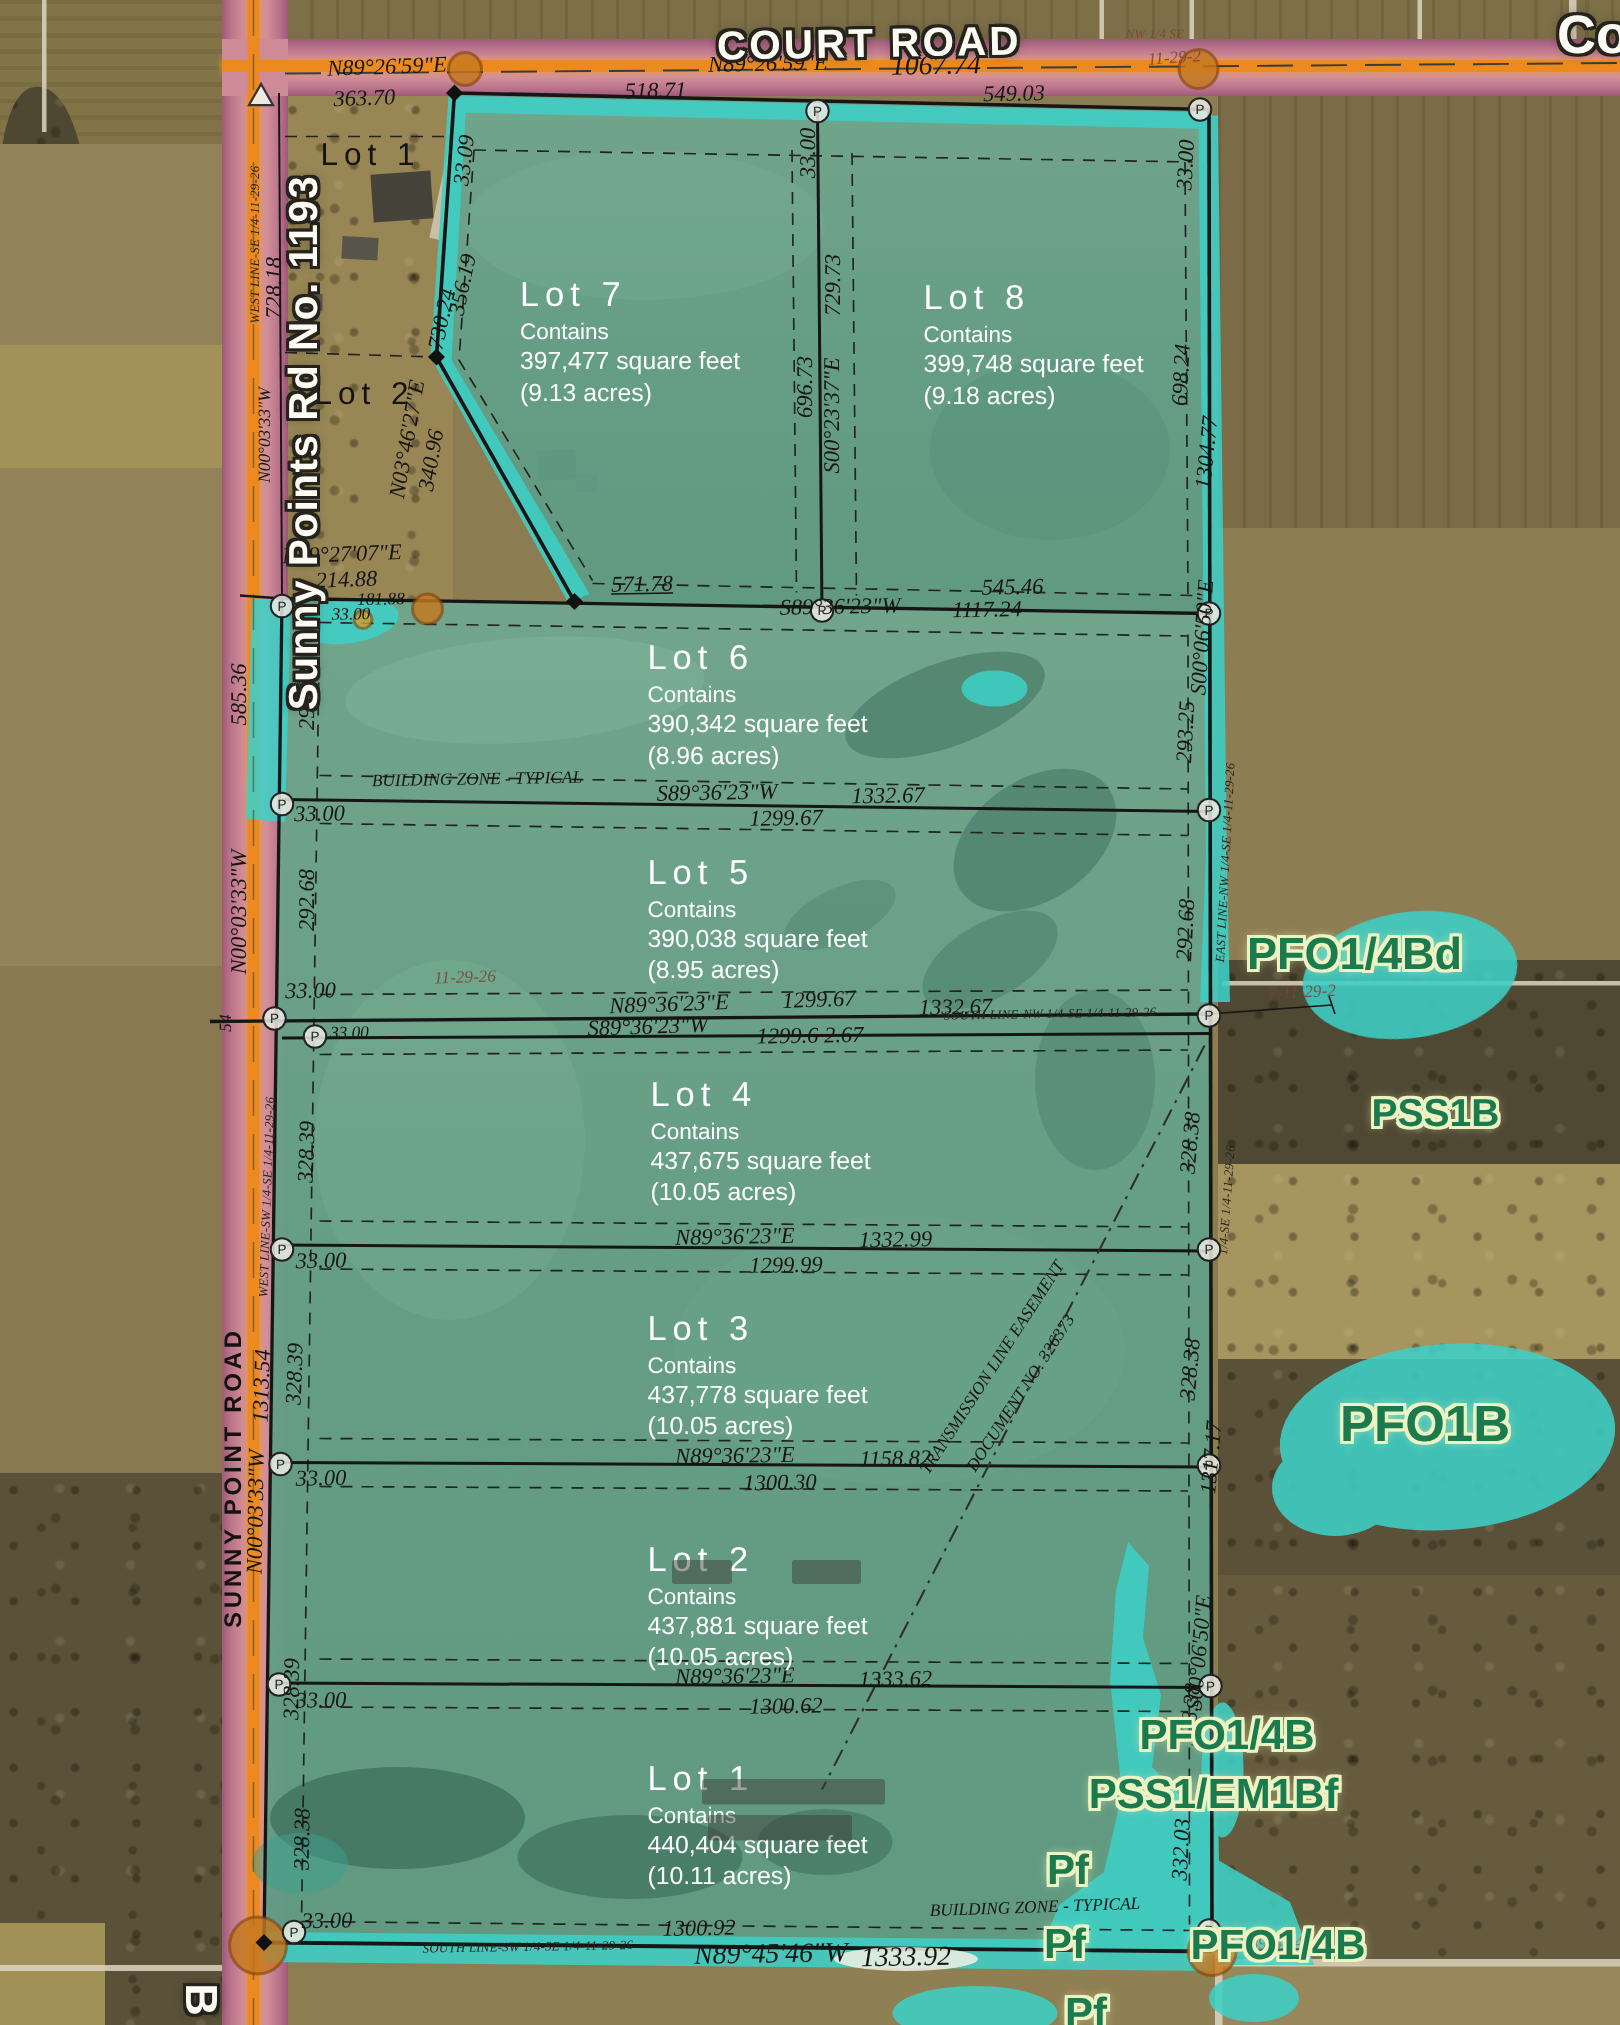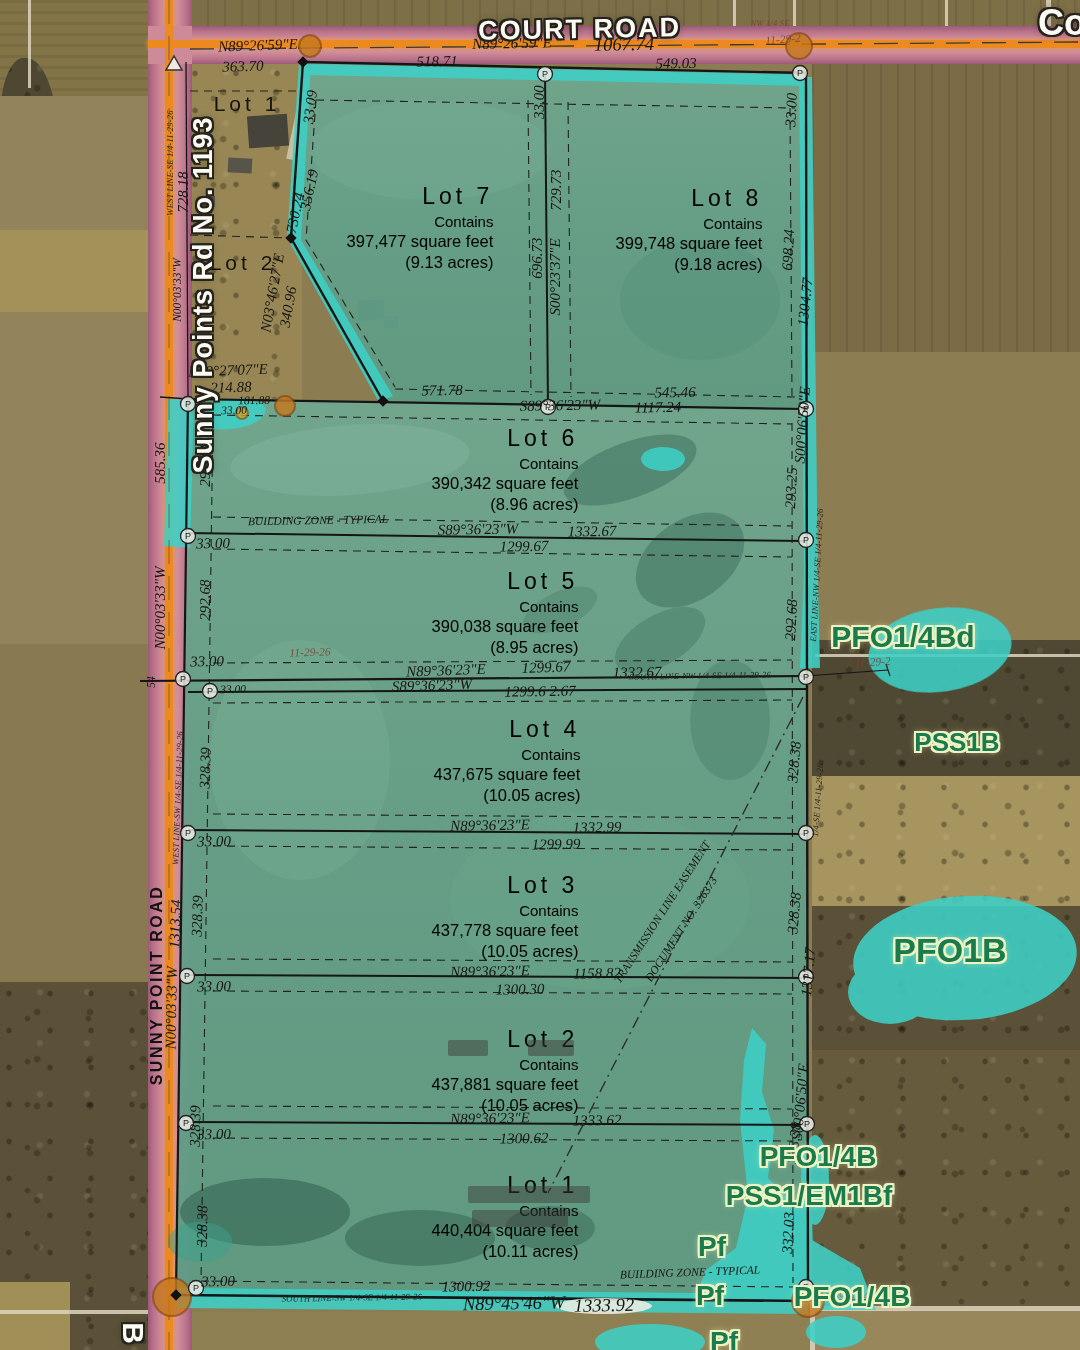--- a/index.html
+++ b/index.html
@@ -14,21 +14,21 @@
   svg.ovl{position:absolute;left:0;top:0;z-index:2;}
   .smudge{position:absolute;background:rgba(60,58,55,.48);z-index:5;border-radius:2px;}
   .wsmudge{position:absolute;background:rgba(242,239,228,.85);z-index:3;border-radius:50%;}
   #labels{position:absolute;left:0;top:0;width:100%;height:100%;z-index:4;}
   .svy{position:absolute;font:italic 15px/1.05 "Liberation Serif",serif;color:#171513;white-space:nowrap;transform:translate(-50%,-50%) rotate(var(--r,0deg));}
   .svy.s{font-size:11.5px;}
   .svy.t{font-size:8.5px;letter-spacing:.2px;color:#26231f;}
   .svy.l{font-size:18.5px;}
   .svy.f{color:#7c4434;opacity:.85;}
   .svy.rd{font-family:"Liberation Sans",sans-serif;font-style:normal;font-weight:700;font-size:16px;letter-spacing:2.5px;color:#14120f;}
-  .lotblk{position:absolute;z-index:4;transform:translate(-50%,0);text-align:right;color:#000000;white-space:nowrap;}
+  .lotblk{position:absolute;z-index:4;transform:translate(-50%,0);text-align:left;color:#ffffff;white-space:nowrap;}
   .lotblk .ttl{font-size:23px;letter-spacing:4px;font-weight:400;}
   .lotblk .c1{font-size:15px;margin-top:3px;}
   .lotblk .c2{font-size:16.5px;margin-top:2px;}
   .lotblk .c3{font-size:16.5px;margin-top:2px;}
   .lotx{position:absolute;z-index:4;transform:translate(-50%,-50%);font-size:21px;letter-spacing:4px;color:#151310;white-space:nowrap;}
   .wet{position:absolute;z-index:6;transform:translate(-50%,-50%);font-weight:700;color:#1b7a4e;white-space:nowrap;letter-spacing:0px;text-shadow:2px 0 0 #edf3c2,-2px 0 0 #edf3c2,0 2px 0 #edf3c2,0 -2px 0 #edf3c2,2px 2px 0 #edf3c2,-2px -2px 0 #edf3c2,2px -2px 0 #edf3c2,-2px 2px 0 #edf3c2,0 0 7px rgba(240,246,190,.9);}
   .whitelbl{position:absolute;z-index:5;color:#fbfbf4;font-weight:700;white-space:nowrap;text-shadow:2px 2px 0 #26231d,-2px -2px 0 #26231d,2px -2px 0 #26231d,-2px 2px 0 #26231d,0 2px 0 #26231d,0 -2px 0 #26231d,2px 0 0 #26231d,-2px 0 0 #26231d,0 0 8px rgba(0,0,0,.45);}
   #court-road-label{left:478px;top:14px;font-size:27px;letter-spacing:2px;transform:rotate(-1deg);}
   #corner-co-label{left:1038px;top:2px;font-size:36px;}
   #sunny-sign-label{left:203px;top:295px;font-size:27px;letter-spacing:1px;transform:translate(-50%,-50%) rotate(-90deg);}
@@ -270,21 +270,21 @@
       <span class="svy " style="--r: -90deg; left: 538px; top: 258px;">696.73</span>
       <span class="svy " style="--r: -90deg; left: 556px; top: 277px;">S00°23'37"E</span>
       <span class="svy " style="--r: -87deg; left: 789px; top: 250px;">698.24</span>
       <span class="svy " style="--r: -84deg; left: 806px; top: 302px;">1304.77</span>
       <span class="svy " style="--r: -80deg; left: 273px; top: 293px;">N03°46'27"E</span>
       <span class="svy " style="--r: -80deg; left: 289px; top: 307px;">340.96</span>
       <span class="svy " style="--r: -2deg; left: 228px; top: 371px;">N89°27'07"E</span>
       <span class="svy " style="--r: -2deg; left: 231px; top: 388px;">214.88</span>
       <span class="svy s" style="--r: -1deg; left: 254px; top: 400px;">181.88</span>
       <span class="svy s" style="--r: -1deg; left: 234px; top: 410px;">33.00</span>
-      <span class="svy " style="--r: -1deg; left: 442px; top: 391px;">571.78</span>
+      <span class="svy " style="--r: -1deg; left: 428px; top: 391px; text-decoration: underline;">571.78</span>
       <span class="svy " style="--r: -1deg; left: 675px; top: 393px;">545.46</span>
       <span class="svy " style="--r: -1deg; left: 560px; top: 406px;">S89°36'23"W</span>
       <span class="svy " style="--r: -1deg; left: 658px; top: 408px;">1117.24</span>
       <span class="svy " style="--r: -90deg; left: 161px; top: 463px;">585.36</span>
       <span class="svy " style="--r: -90deg; left: 206px; top: 466px;">292.68</span>
       <span class="svy " style="--r: -86deg; left: 803px; top: 425px;">S00°06'50"E</span>
       <span class="svy " style="--r: -87deg; left: 792px; top: 488px;">293.25</span>
       <span class="svy t" style="--r: -87deg; left: 817px; top: 575px;">EAST LINE-NW 1/4-SE 1/4-11-29-26</span>
       <span class="svy " style="--r: -87deg; left: 792px; top: 620px;">292.68</span>
       <span class="svy s" style="--r: -1deg; left: 318px; top: 520px;">BUILDING ZONE  -  TYPICAL</span>
@@ -305,21 +305,21 @@
       <span class="svy s f" style="--r: -3deg; left: 868px; top: 662px;">7-11-29-2</span>
       <span class="svy s" style="--r: -1deg; left: 233px; top: 689px;">33.00</span>
       <span class="svy s" style="--r: -90deg; left: 151px; top: 682px;">54</span>
       <span class="svy t" style="--r: -88deg; left: 178px; top: 798px;">WEST LINE-SW 1/4-SE 1/4-11-29-26</span>
       <span class="svy " style="--r: -88deg; left: 206px; top: 768px;">328.39</span>
       <span class="svy " style="--r: -85deg; left: 795px; top: 762px;">328.38</span>
       <span class="svy t" style="--r: -86deg; left: 818px; top: 800px;">1/4-SE 1/4-11-29-26</span>
       <span class="svy " style="--r: -1deg; left: 490px; top: 826px;">N89°36'23"E</span>
       <span class="svy " style="--r: -1deg; left: 597px; top: 828px;">1332.99</span>
       <span class="svy " style="--r: -1deg; left: 214px; top: 842px;">33.00</span>
-      <span class="svy " style="--r: -1deg; left: 524px; top: 845px; margin-left: 32px;">1299.99</span>
+      <span class="svy " style="--r: -1deg; left: 524px; top: 845px;">1299.99</span>
       <span class="svy " style="--r: -88deg; left: 176px; top: 924px;">1313.54</span>
       <span class="svy " style="--r: -88deg; left: 198px; top: 916px;">328.39</span>
       <span class="svy " style="--r: -85deg; left: 795px; top: 913px;">328.38</span>
       <span class="svy " style="--r: -85deg; left: 809px; top: 972px;">1317.17</span>
       <span class="svy s" style="--r: -57deg; left: 662px; top: 912px;">TRANSMISSION LINE EASEMENT</span>
       <span class="svy s" style="--r: -57deg; left: 681px; top: 929px;">DOCUMENT NO. 326373</span>
       <span class="svy " style="--r: -1deg; left: 490px; top: 972px;">N89°36'23"E</span>
       <span class="svy " style="--r: -1deg; left: 597px; top: 974px;">1158.82</span>
       <span class="svy " style="--r: -1deg; left: 214px; top: 987px;">33.00</span>
       <span class="svy " style="--r: -1deg; left: 520px; top: 990px;">1300.30</span>

